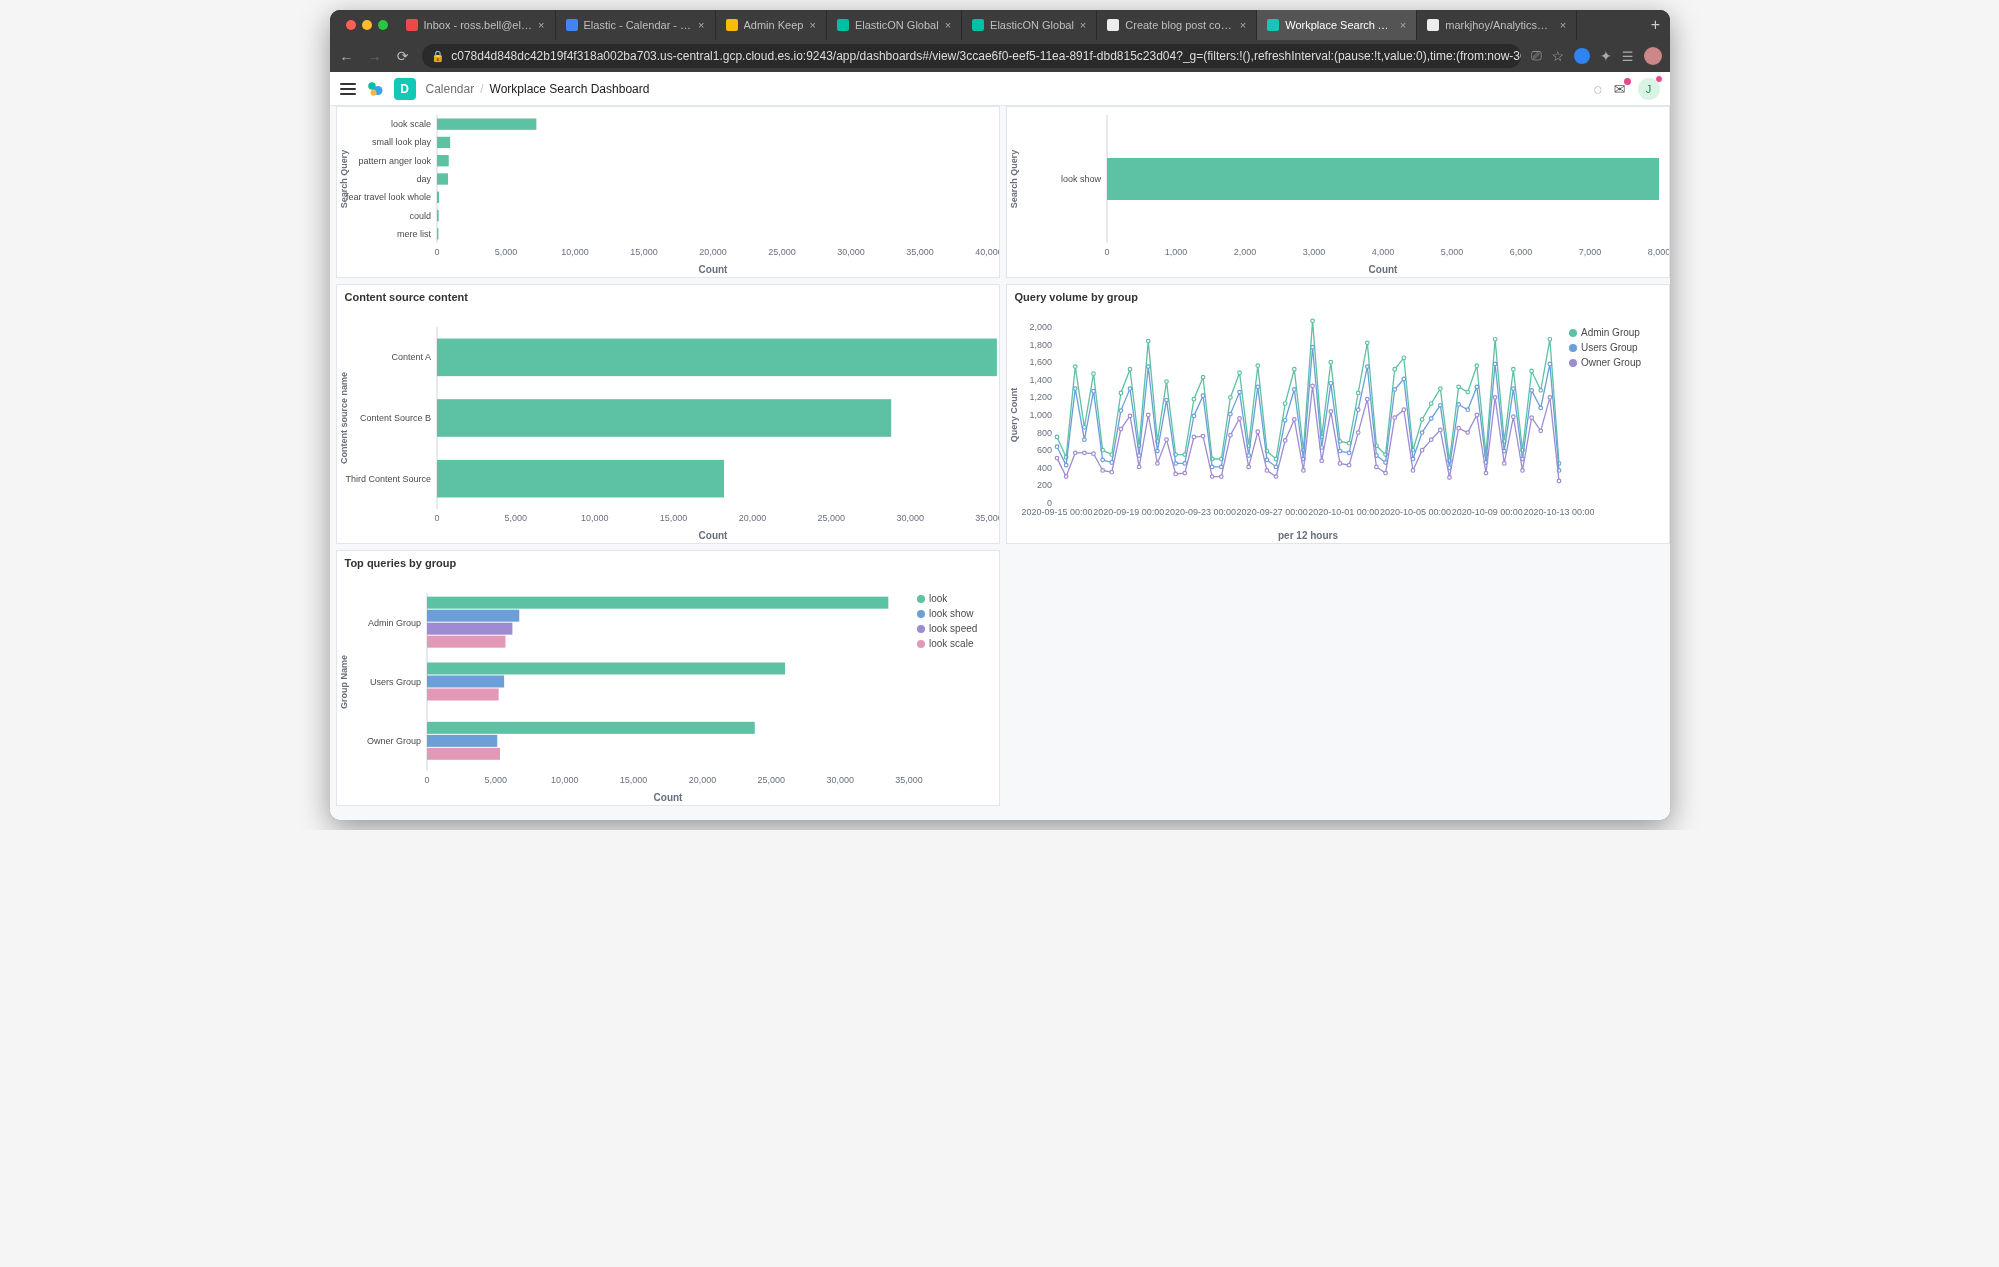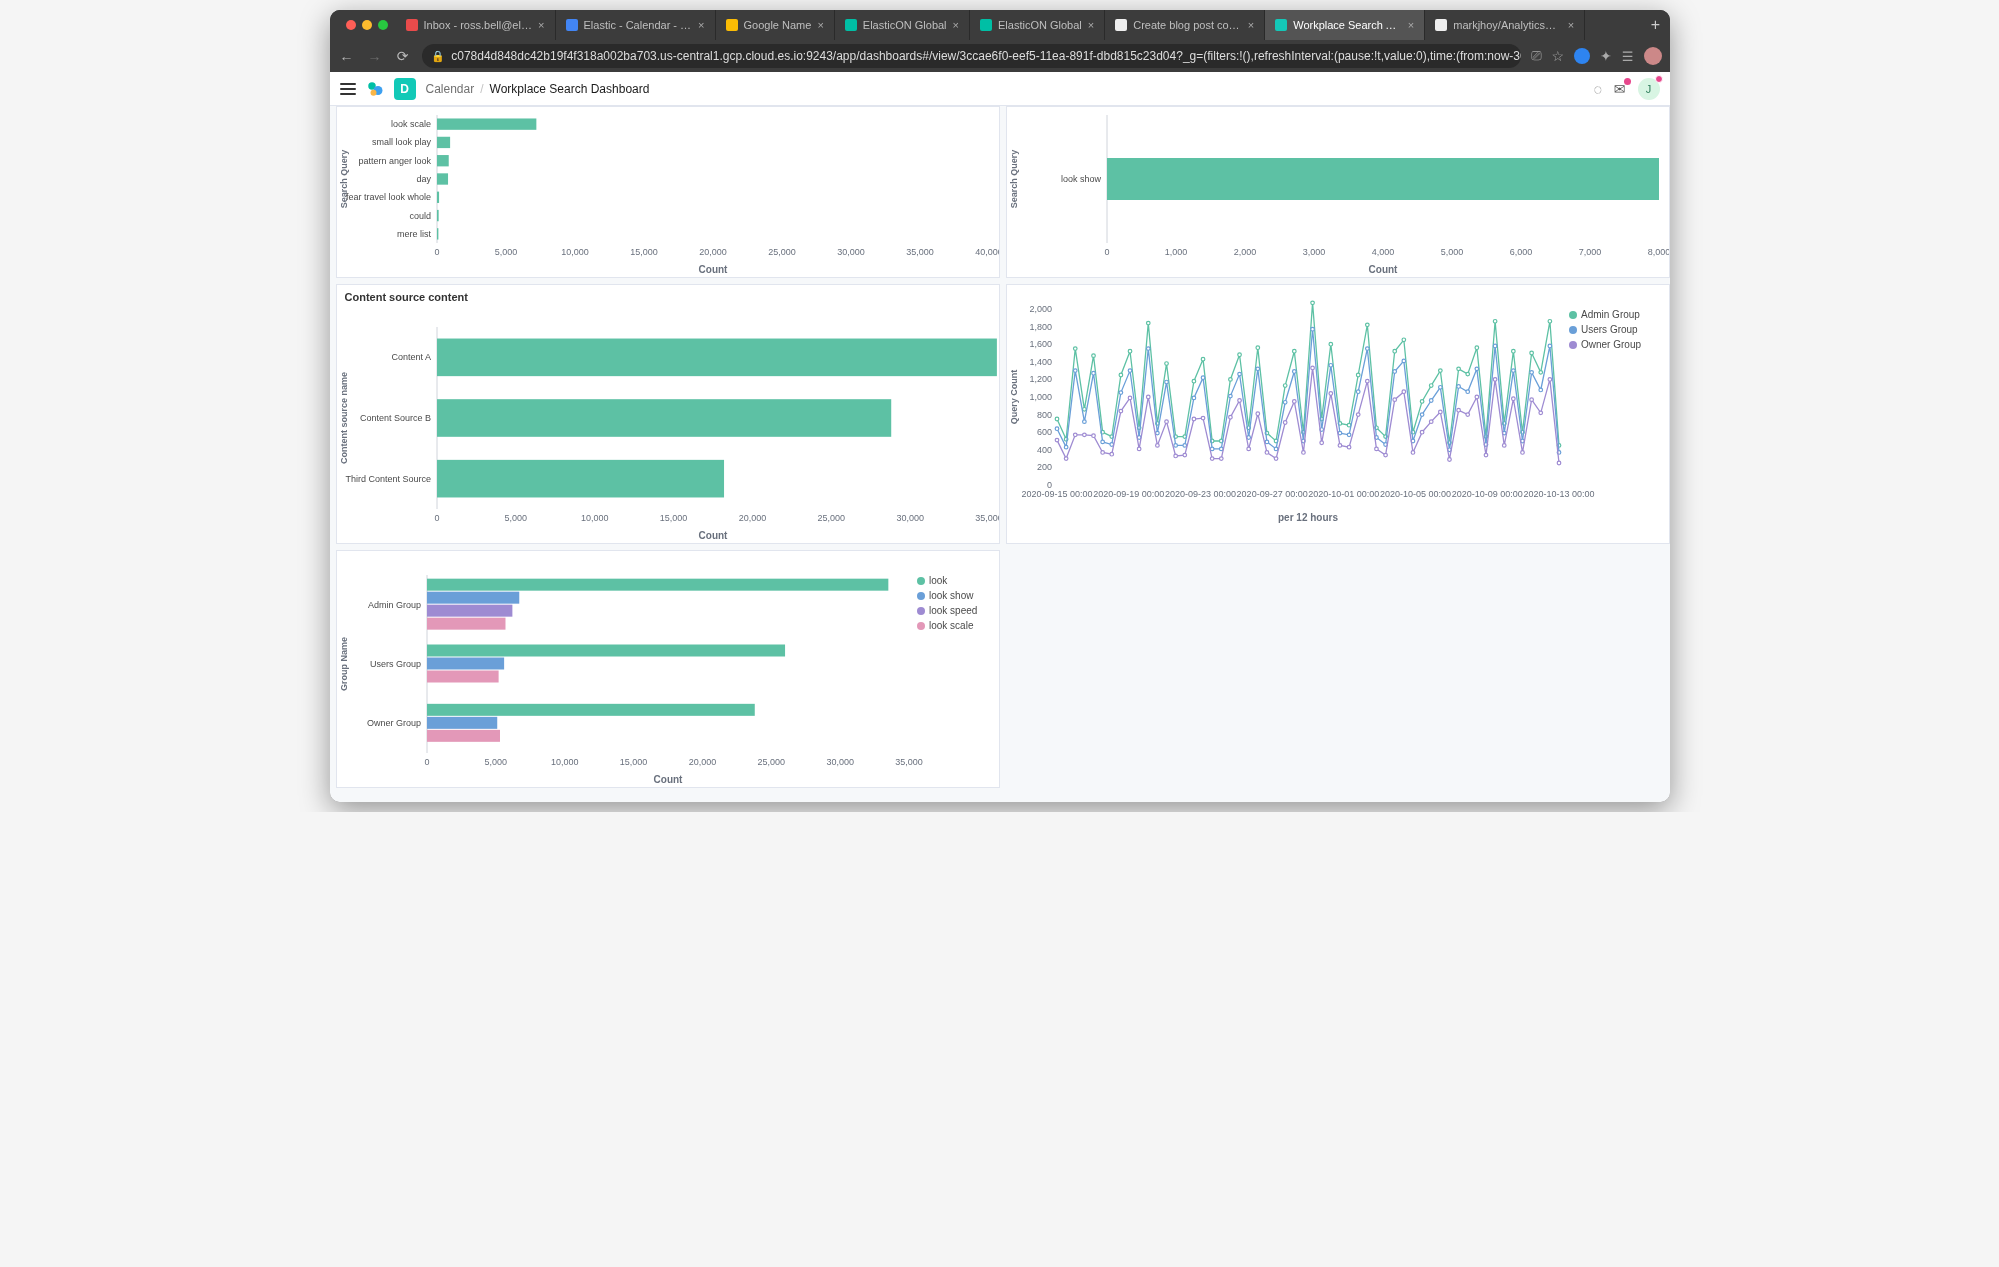--- a/index.html
+++ b/index.html
@@ -65,21 +65,21 @@
           <span style="overflow:hidden;text-overflow:ellipsis;">Inbox - ross.bell@elastic.co -</span>
           <span class="close-x">×</span>
         </div>
         <div class="tab">
           <span class="favicon" style="background:#4285f4"></span>
           <span style="overflow:hidden;text-overflow:ellipsis;">Elastic - Calendar - Week of O</span>
           <span class="close-x">×</span>
         </div>
         <div class="tab">
           <span class="favicon" style="background:#fbbc05"></span>
-          <span style="overflow:hidden;text-overflow:ellipsis;">Google Name</span>
+          <span style="overflow:hidden;text-overflow:ellipsis;">Admin Keep</span>
           <span class="close-x">×</span>
         </div>
         <div class="tab">
           <span class="favicon" style="background:#00bfa5"></span>
           <span style="overflow:hidden;text-overflow:ellipsis;">ElasticON Global</span>
           <span class="close-x">×</span>
         </div>
         <div class="tab">
           <span class="favicon" style="background:#00bfa5"></span>
           <span style="overflow:hidden;text-overflow:ellipsis;">ElasticON Global</span>
@@ -221,20 +221,21 @@
               <text class="tick-lbl" x="257.71428571428567" y="218" text-anchor="middle">10,000</text>
               <text class="tick-lbl" x="336.57142857142856" y="218" text-anchor="middle">15,000</text>
               <text class="tick-lbl" x="415.4285714285714" y="218" text-anchor="middle">20,000</text>
               <text class="tick-lbl" x="494.2857142857143" y="218" text-anchor="middle">25,000</text>
               <text class="tick-lbl" x="573.1428571428571" y="218" text-anchor="middle">30,000</text>
               <text class="tick-lbl" x="652" y="218" text-anchor="middle">35,000</text>
               <text class="axis-label" x="376" y="236" text-anchor="middle">Count</text>
             </svg>
           </div>
         <div class="panel half" id="panel-qvg">
+            <div class="panel-title">Query volume by group</div>
             <svg width="662" height="240">
               <text class="axis-label-v" transform="translate(10,112) rotate(-90)" text-anchor="middle">Query Count</text>
               <text class="tick-lbl" x="45" y="203" text-anchor="end">0</text>
               <text class="tick-lbl" x="45" y="185.4" text-anchor="end">200</text>
               <text class="tick-lbl" x="45" y="167.8" text-anchor="end">400</text>
               <text class="tick-lbl" x="45" y="150.2" text-anchor="end">600</text>
               <text class="tick-lbl" x="45" y="132.6" text-anchor="end">800</text>
               <text class="tick-lbl" x="45" y="115" text-anchor="end">1,000</text>
               <text class="tick-lbl" x="45" y="97.4" text-anchor="end">1,200</text>
               <text class="tick-lbl" x="45" y="79.80000000000001" text-anchor="end">1,400</text>
@@ -426,20 +427,21 @@
               <circle class="legend-dot" cx="566" cy="45" r="4" fill="#6a9fd8"></circle>
               <text class="legend" x="574" y="48">Users Group</text>
               <circle class="legend-dot" cx="566" cy="60" r="4" fill="#9e8bd2"></circle>
               <text class="legend" x="574" y="63">Owner Group</text>
             </svg>
           </div>
       </div>
 
       <div class="dash-row">
         <div class="panel half" id="panel-tqg">
+            <div class="panel-title">Top queries by group</div>
             <svg width="662" height="236">
               <text class="axis-label-v" transform="translate(10,113) rotate(-90)" text-anchor="middle">Group Name</text>
               <line x1="90" y1="24" x2="90" y2="202" stroke="#d0d4db"></line>
               <circle class="legend-dot" cx="584" cy="30" r="4" fill="#5dc1a4"></circle>
               <text class="legend" x="592" y="33">look</text>
               <circle class="legend-dot" cx="584" cy="45" r="4" fill="#6a9fd8"></circle>
               <text class="legend" x="592" y="48">look show</text>
               <circle class="legend-dot" cx="584" cy="60" r="4" fill="#9e8bd2"></circle>
               <text class="legend" x="592" y="63">look speed</text>
               <circle class="legend-dot" cx="584" cy="75" r="4" fill="#e398b8"></circle>

